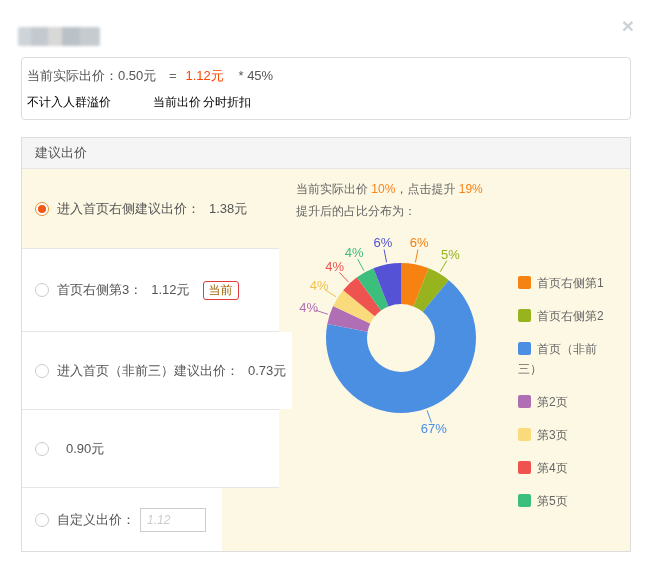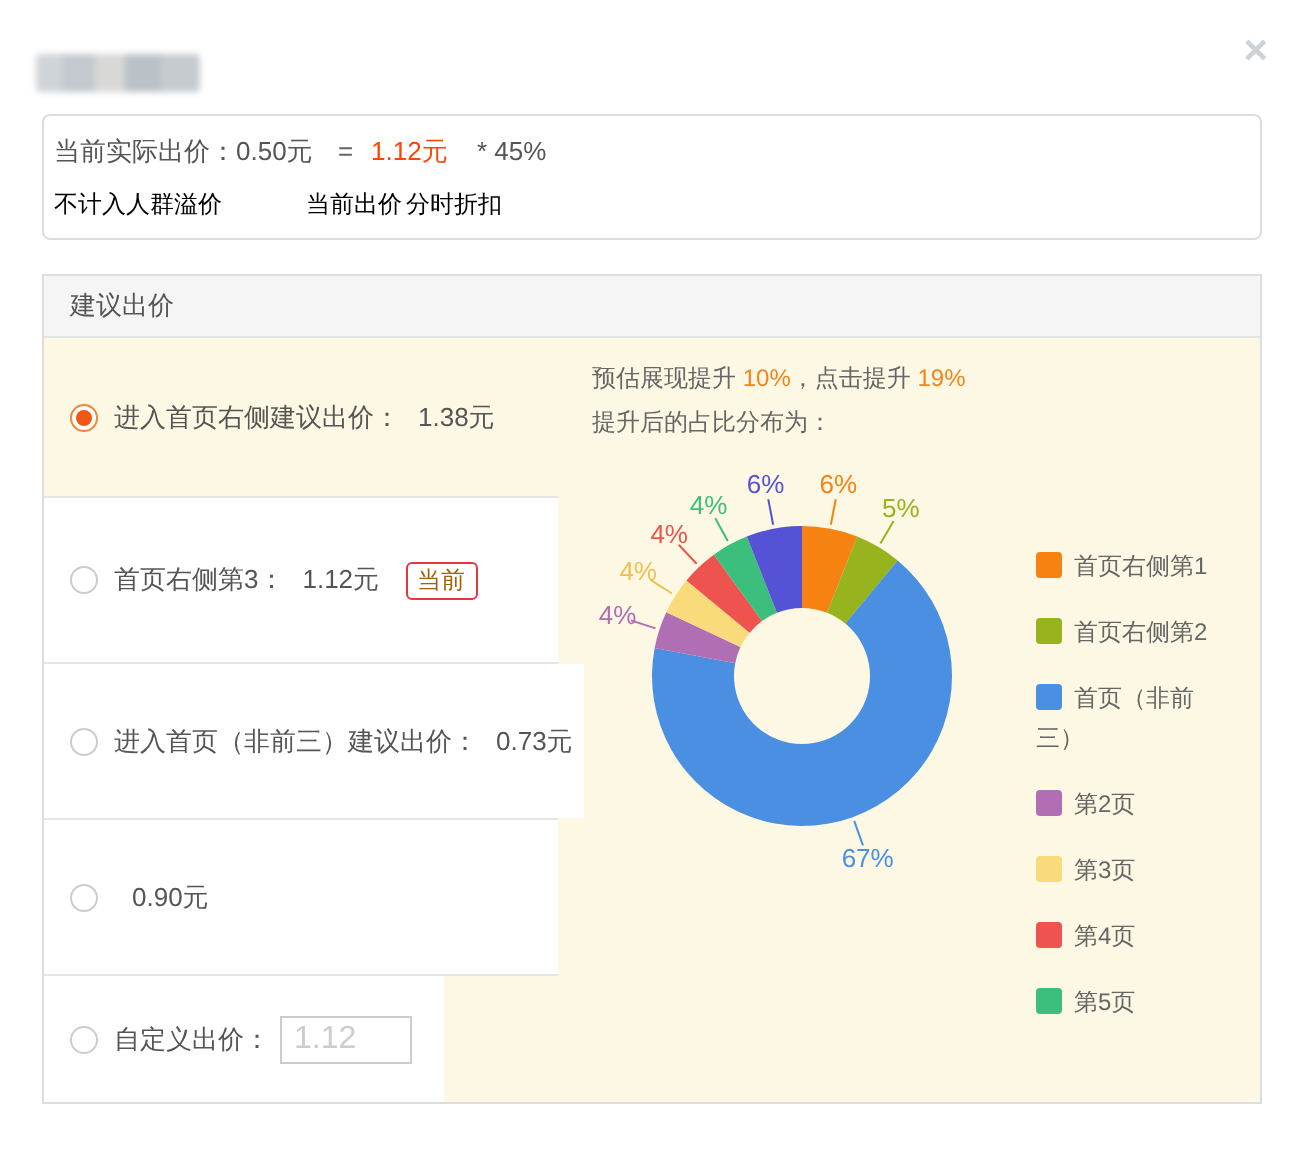--- a/index.html
+++ b/index.html
@@ -34,22 +34,22 @@
         padding-left:13px;box-sizing:border-box;font-size:13px;color:#555;cursor:pointer;}
   .row1-content{position:absolute;left:0;top:0;width:260px;height:79px;z-index:2;display:flex;
         align-items:center;padding-left:13px;box-sizing:border-box;font-size:13px;color:#555;cursor:pointer;}
   .radio{width:12px;height:12px;border:1px solid #ccc;border-radius:50%;background:#fff;
          margin-right:8px;flex:none;position:relative;}
   .radio.sel{border-color:#ee8a33;}
   .radio.sel::after{content:'';position:absolute;inset:2px;background:#f25813;border-radius:50%;}
   .val{margin-left:9px;}
   .badge{margin-left:13px;border:1px solid #e4393c;color:#a16207;border-radius:3px;
          padding:1px 5px;font-size:12px;line-height:15px;}
-  .custom-input{width:52px;height:16px;border:1px solid #ccc;font-size:16px;color:#999;
-                padding:3px 6px;margin-left:5px;outline:none;}
+  .custom-input{width:52px;height:16px;border:1px solid #ccc;font-size:12px;color:#999;
+                padding:3px 6px;margin-left:5px;outline:none;font-style:italic;}
   .custom-input::placeholder{color:#ccc;}
   
   .panel-content{position:absolute;left:200px;top:0;right:0;bottom:0;z-index:2;}
   .intro{position:absolute;left:74px;top:9px;font-size:12px;color:#666;line-height:22px;}
   .intro .hl{color:#f8821a;}
   .donut-svg{position:absolute;left:0;top:0;}
   .legend{position:absolute;left:296px;top:104px;width:92px;}
   .legend-item{margin-bottom:13px;font-size:12px;color:#666;line-height:20px;cursor:pointer;}
   .swatch{display:inline-block;width:13px;height:13px;border-radius:2px;vertical-align:-2px;margin-right:6px;}
 </style>
@@ -111,21 +111,21 @@
       </div>
 
       <div class="wrow" style="top:319px;height:63px;width:200px;">
         <span class="radio"></span>
         <span>自定义出价：</span>
         <input class="custom-input" type="text" placeholder="1.12" style="">
       </div>
 
       <div class="panel-content">
         <div class="intro">
-          <div><span>预估展现提升 </span><span class="hl">10%</span><span>，点击提升 </span><span class="hl">19%</span></div>
+          <div><span>当前实际出价 </span><span class="hl">10%</span><span>，点击提升 </span><span class="hl">19%</span></div>
           <div>提升后的占比分布为：</div>
         </div>
         <svg class="donut-svg" width="408" height="382">
             <path d="M179,94 A75,75 0 0 1 206.60934145135084,99.26676355838114 L191.51623479127903,137.38759947979946 A34,34 0 0 0 179,135 Z" fill="#f58211"></path>
             <line x1="193.42836122310078" y1="93.36388169389097" x2="195.8643183127152" y2="80.59414743441802" stroke="#f58211" stroke-width="1"></line>
             <text x="197.1759875148153" y="73.7181366793172" dy="4" text-anchor="middle" font-size="13" fill="#f58211">6%</text>
             <path d="M206.60934145135084,99.26676355838114 A75,75 0 0 1 226.80679923115173,111.21150679181581 L200.67241565145545,142.80254974562317 A34,34 0 0 0 191.51623479127903,137.38759947979946 Z" fill="#97b31e"></path>
             <line x1="218.19618901277858" y1="102.72286392069634" x2="224.8137274175334" y2="91.53321756964507" stroke="#97b31e" stroke-width="1"></line>
             <text x="228.377017327786" y="85.50802338061747" dy="4" text-anchor="middle" font-size="13" fill="#97b31e">5%</text>
             <path d="M226.80679923115173,111.21150679181581 A75,75 0 1 1 105.32845619534835,154.94640140607063 L145.60223347522458,162.62903530408536 A34,34 0 1 0 200.67241565145545,142.80254974562317 Z" fill="#4b8fe2"></path>

